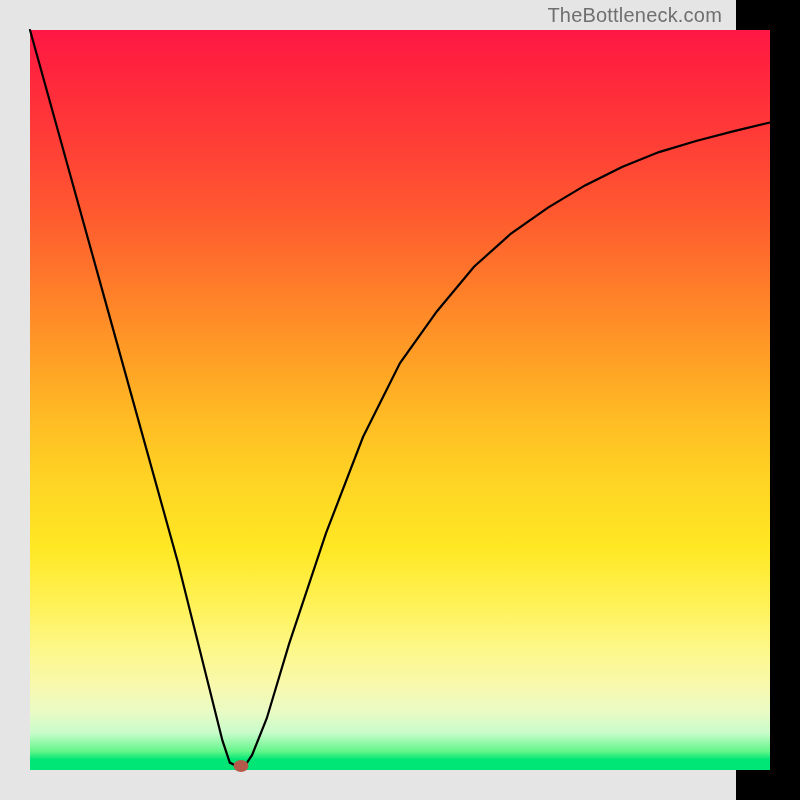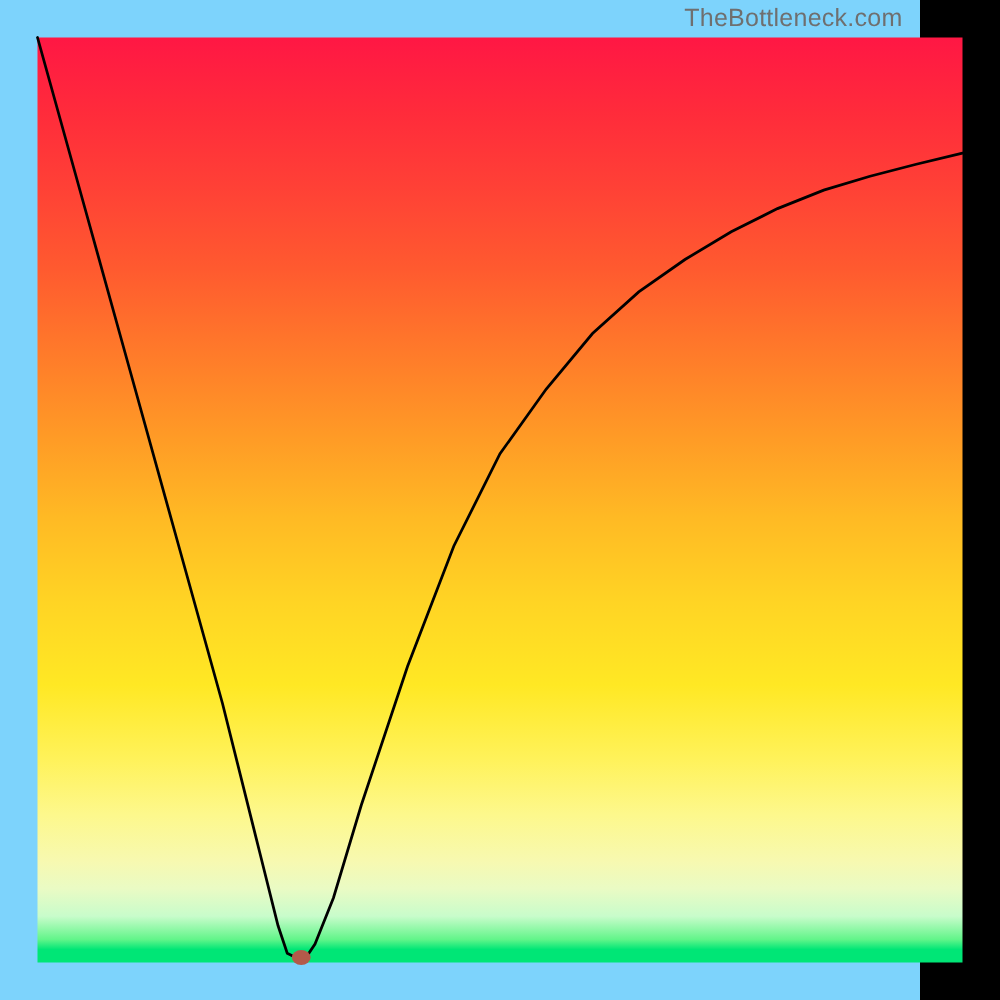--- a/index.html
+++ b/index.html
@@ -7,21 +7,21 @@
     padding: 0;
     width: 800px;
     height: 800px;
     background: #000;
     font-family: Arial, Helvetica, sans-serif;
   }
   .frame {
     position: relative;
     width: 736px;
     height: 800px;
-    background: #7dd3fc;
+    background: #e5e5e5;
   }
   .plot-area {
     position: absolute;
     left: 30px;
     top: 30px;
     width: 740px;
     height: 740px;
     
     background: linear-gradient(
       to bottom,

